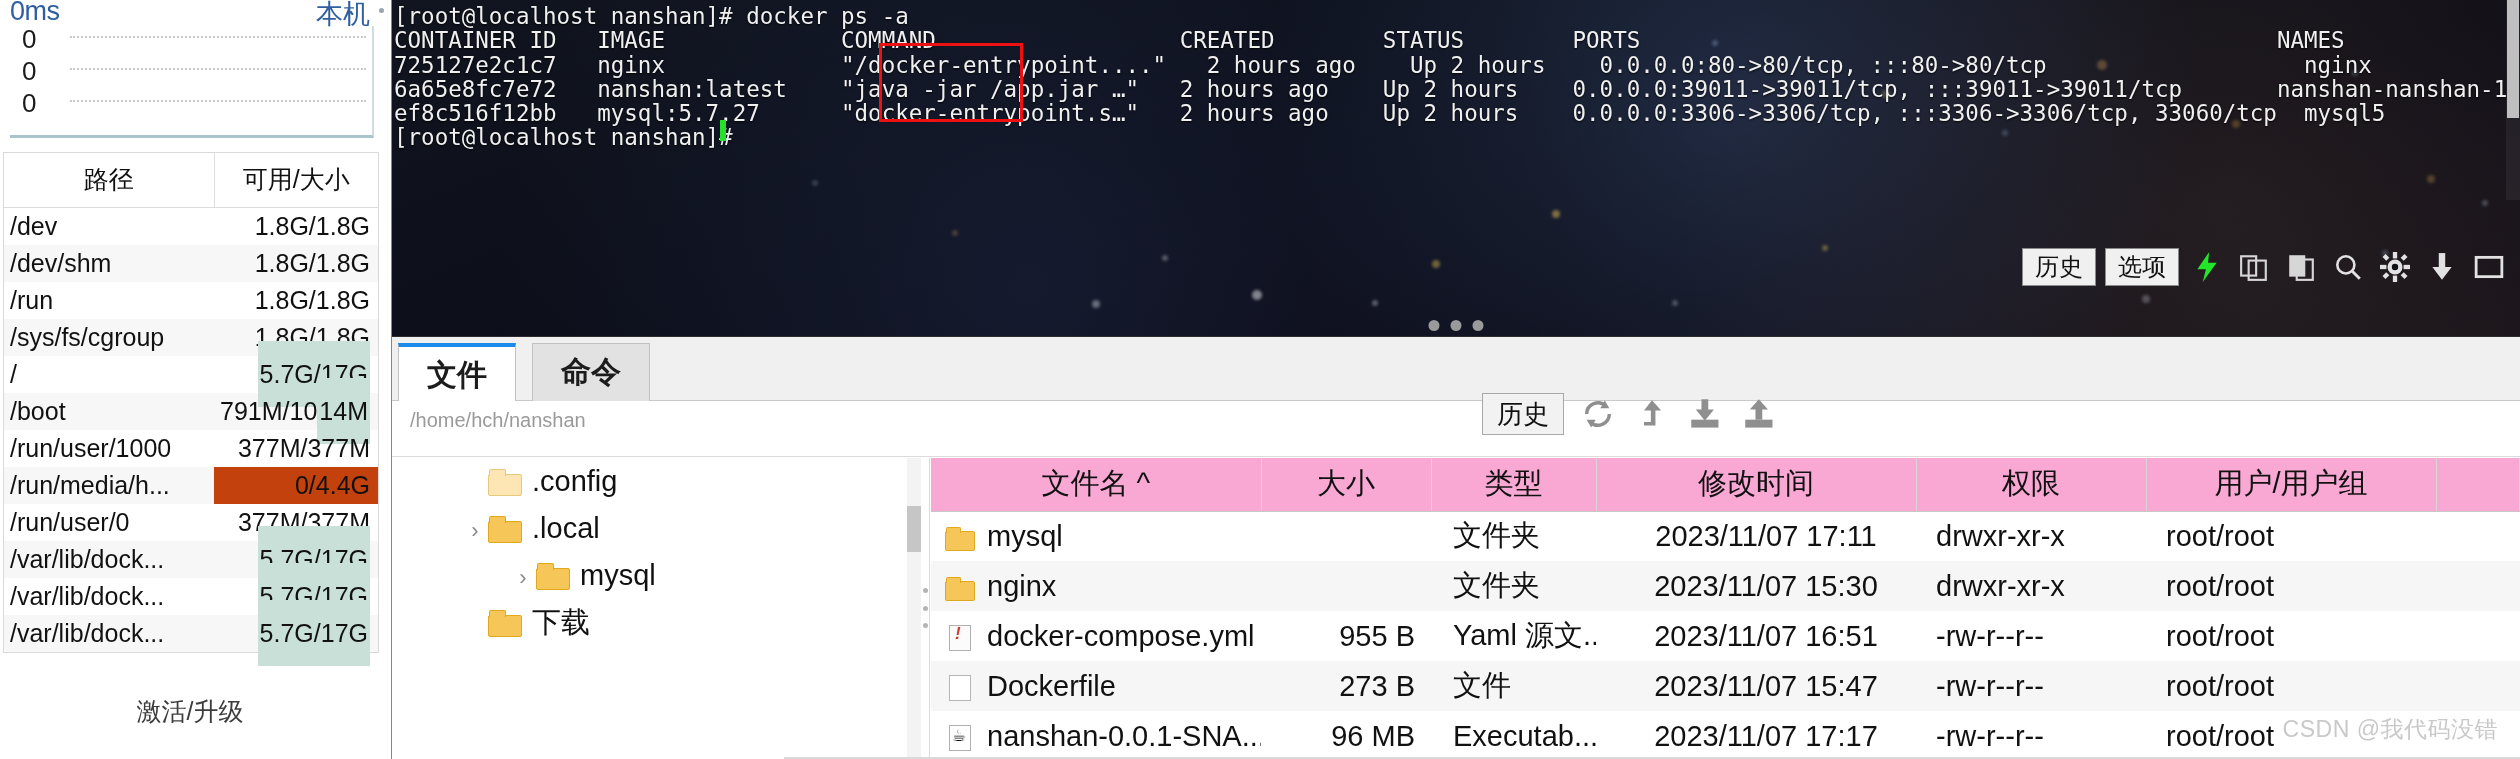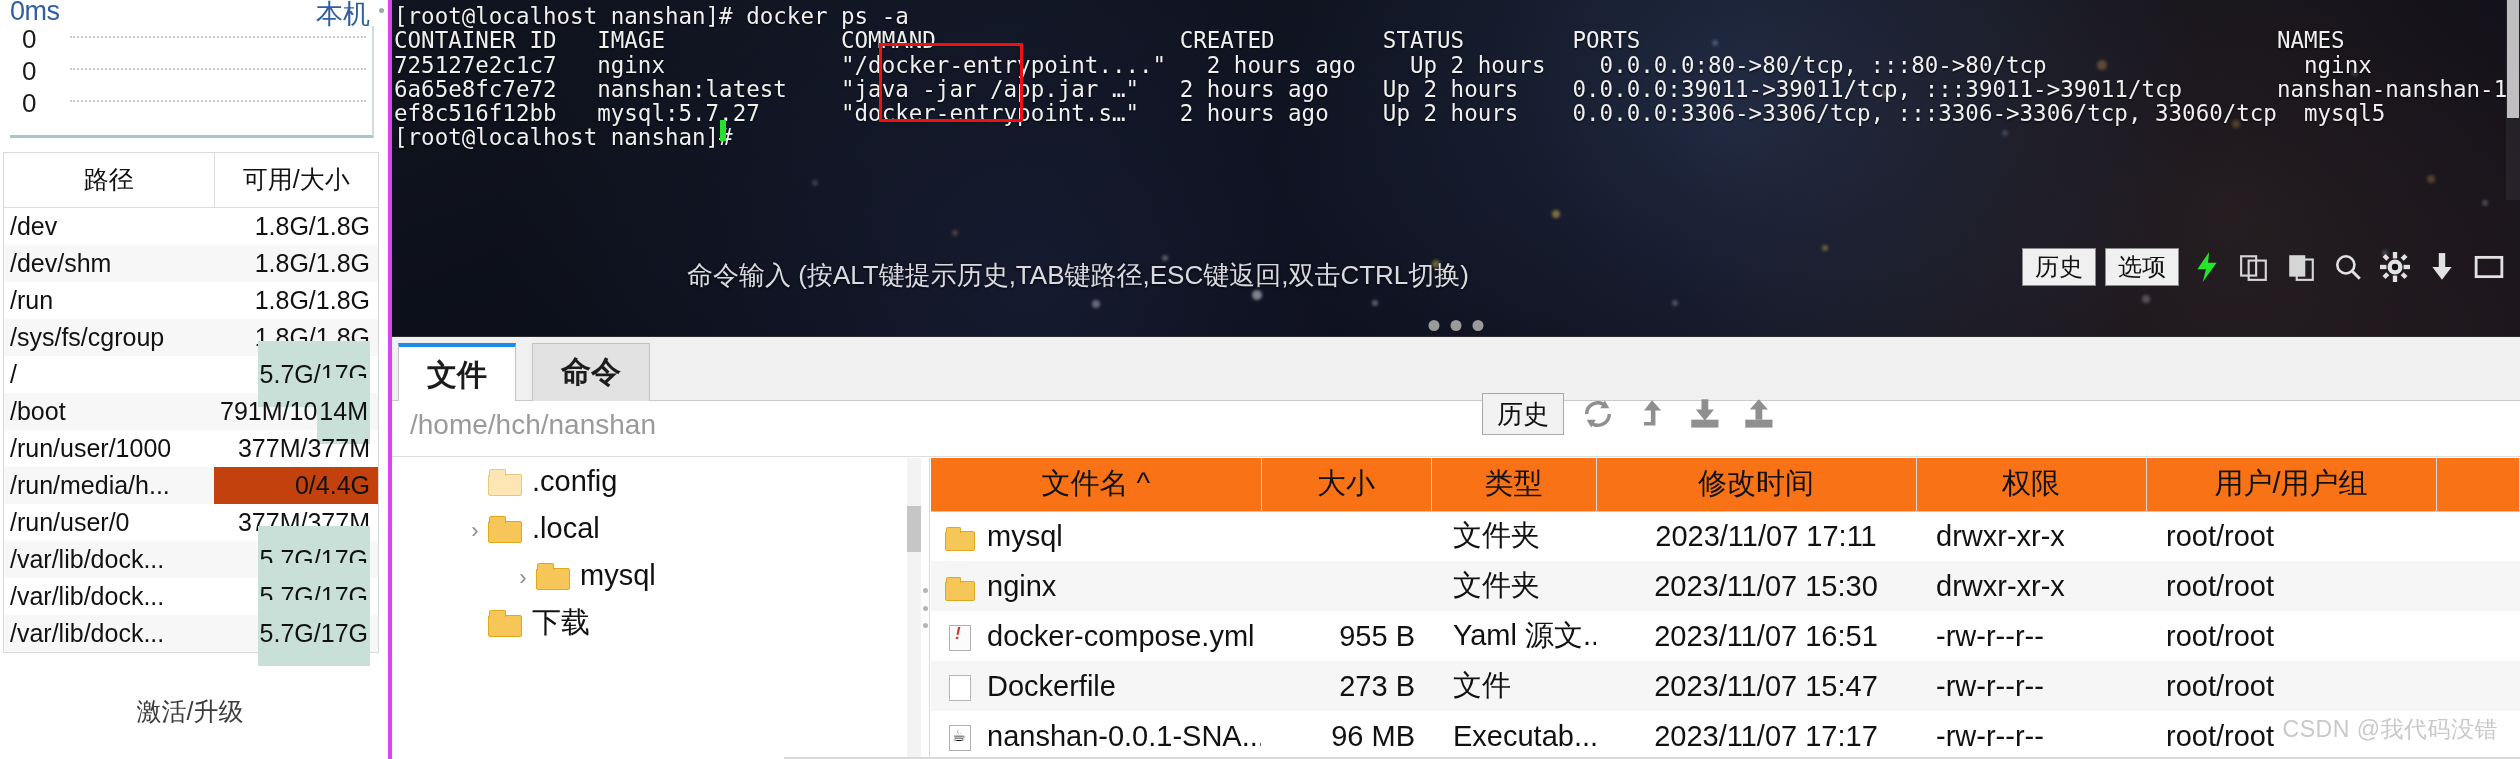--- a/index.html
+++ b/index.html
@@ -6,21 +6,21 @@
   html, body {
     width: 2520px; height: 759px;
     font-family: "Liberation Sans", "DejaVu Sans", sans-serif;
     background: #ffffff; overflow: hidden;
   }
   #root { position: relative; width: 2520px; height: 759px; }
 
   
   #sidebar {
     position: absolute; left: 0; top: 0; width: 392px; height: 759px;
-    background: #ffffff; border-right: 4px solid #d946ef;
+    background: #ffffff; border-right: 1px solid #d946ef;
   }
   #sparkline-panel { position: absolute; left: 0; top: 0; width: 392px; height: 200px; }
   .sp-head { position: absolute; top: -2px; left: 0; width: 392px; height: 34px; }
   .sp-ms {
     position: absolute; left: 10px; top: -2px; font-size: 27px; color: #2f5f9e;
     font-family: "Liberation Sans", sans-serif; letter-spacing: -0.5px;
   }
   .sp-local {
     position: absolute; right: 22px; top: -2px; font-size: 27px; color: #2f5f9e;
   }
@@ -130,21 +130,21 @@
     position: absolute; top: 6px; height: 58px; padding: 0 28px;
     font-size: 30px; font-weight: bold; color: #1c1c1c; line-height: 56px; cursor: pointer;
     background: #e2e2e2; border: 1px solid #c2c2c2; border-bottom: none;
   }
   .tab.active { background: #ffffff; border-top: 4px solid #1c8ae8; z-index: 2; }
   #pathbar {
     position: absolute; left: 0; top: 64px; width: 2128px; height: 56px;
     border-bottom: 1px solid #dcdcdc; background: #ffffff;
   }
   #pathtext {
-    position: absolute; left: 18px; top: 8px; font-size: 28px; color: #9a9a9a;
+    position: absolute; left: 18px; top: 8px; font-size: 20px; color: #9a9a9a;
   }
   #path-actions {
     position: absolute; right: 740px; top: 56px; display: flex; align-items: center; gap: 14px;
   }
   .hbtn {
     min-width: 74px; height: 42px; padding: 0 14px; background: #f2f2f2;
     border: 1px solid #a8a8a8; font-size: 26px; color: #111; line-height: 40px;
     text-align: center; cursor: pointer;
   }
   .aicon { width: 40px; height: 40px; cursor: pointer; display:flex; align-items:center; justify-content:center; }
@@ -181,21 +181,21 @@
                display:flex; flex-direction:column; justify-content:space-between; align-items:center; }
   #tree-grip b { width: 5px; height: 5px; background: #b4b4b4; border-radius: 50%; display:block; }
 
   #filelist {
     position: absolute; left: 539px; top: 121px; width: 1589px; height: 301px;
     background: #ffffff;
   }
   #file-table { width: 100%; border-collapse: collapse; table-layout: fixed; }
   #file-table th {
     font-size: 29px; font-weight: normal; color: #111; height: 53px;
-    border-right: 1px solid #d6d6d6; border-bottom: 1px solid #c8c8c8; background: #f97316;
+    border-right: 1px solid #d6d6d6; border-bottom: 1px solid #c8c8c8; background: #f9a8d4;
     text-align: center; white-space: nowrap;
   }
   #file-table th:last-child { border-right: 1px solid #d6d6d6; }
   #file-table td {
     font-size: 29px; color: #111; height: 50px; white-space: nowrap; overflow: hidden;
   }
   #file-table tr.alt td { background: #f6f6f6; }
   td.c-name { padding-left: 14px; text-align: left; }
   td.c-size { padding-right: 16px; text-align: right; }
   td.c-type { padding-left: 22px; text-align: left; }
@@ -328,21 +328,20 @@
 
     <div id="term-text"><div class="line">[root@localhost nanshan]# docker ps -a</div><div class="line">CONTAINER ID   IMAGE             COMMAND                  CREATED        STATUS        PORTS                                               NAMES</div><div class="line">725127e2c1c7   nginx             "/docker-entrypoint...."   2 hours ago    Up 2 hours    0.0.0.0:80-&gt;80/tcp, :::80-&gt;80/tcp                   nginx</div><div class="line">6a65e8fc7e72   nanshan:latest    "java -jar /app.jar …"   2 hours ago    Up 2 hours    0.0.0.0:39011-&gt;39011/tcp, :::39011-&gt;39011/tcp       nanshan-nanshan-1</div><div class="line">ef8c516f12bb   mysql:5.7.27      "docker-entrypoint.s…"   2 hours ago    Up 2 hours    0.0.0.0:3306-&gt;3306/tcp, :::3306-&gt;3306/tcp, 33060/tcp  mysql5</div><div class="line">[root@localhost nanshan]# </div></div>
 
     <div id="red-box"></div>
     <div id="cursor"></div>
 
     <div id="term-scrollbar">
       <div class="thumb"></div>
     </div>
 
-    <div id="cmd-hint">命令输入 (按ALT键提示历史,TAB键路径,ESC键返回,双击CTRL切换)</div>
 
     <div id="term-toolbar">
       <div class="tbtn">历史</div>
       <div class="tbtn">选项</div>
       <div class="ticon">
         <svg width="26" height="30" viewBox="0 0 24 28">
             <polygon points="14,0 3,16 11,16 8,28 21,10 13,10" fill="#23e62b"></polygon>
           </svg>
       </div>
       <div class="ticon">

